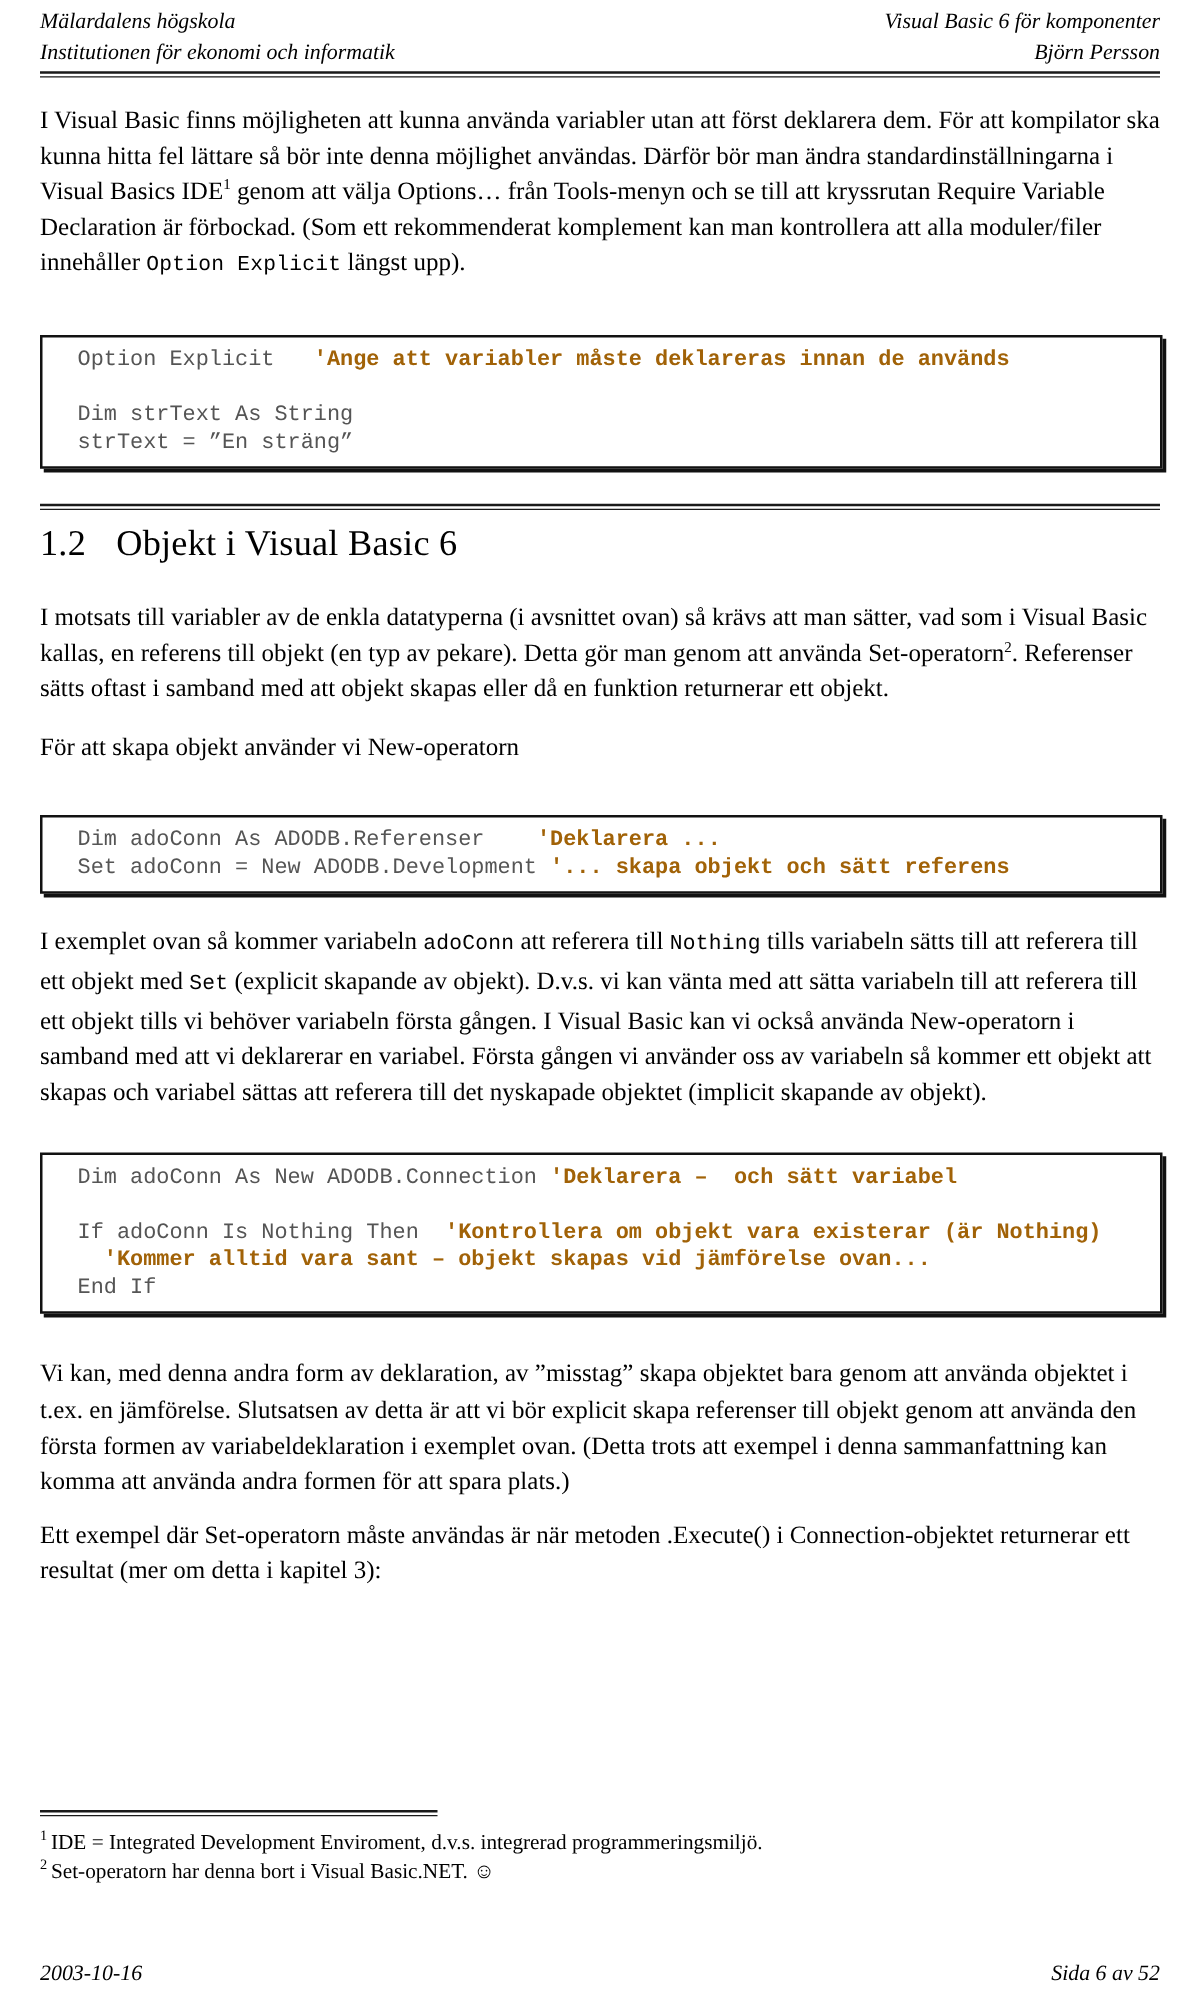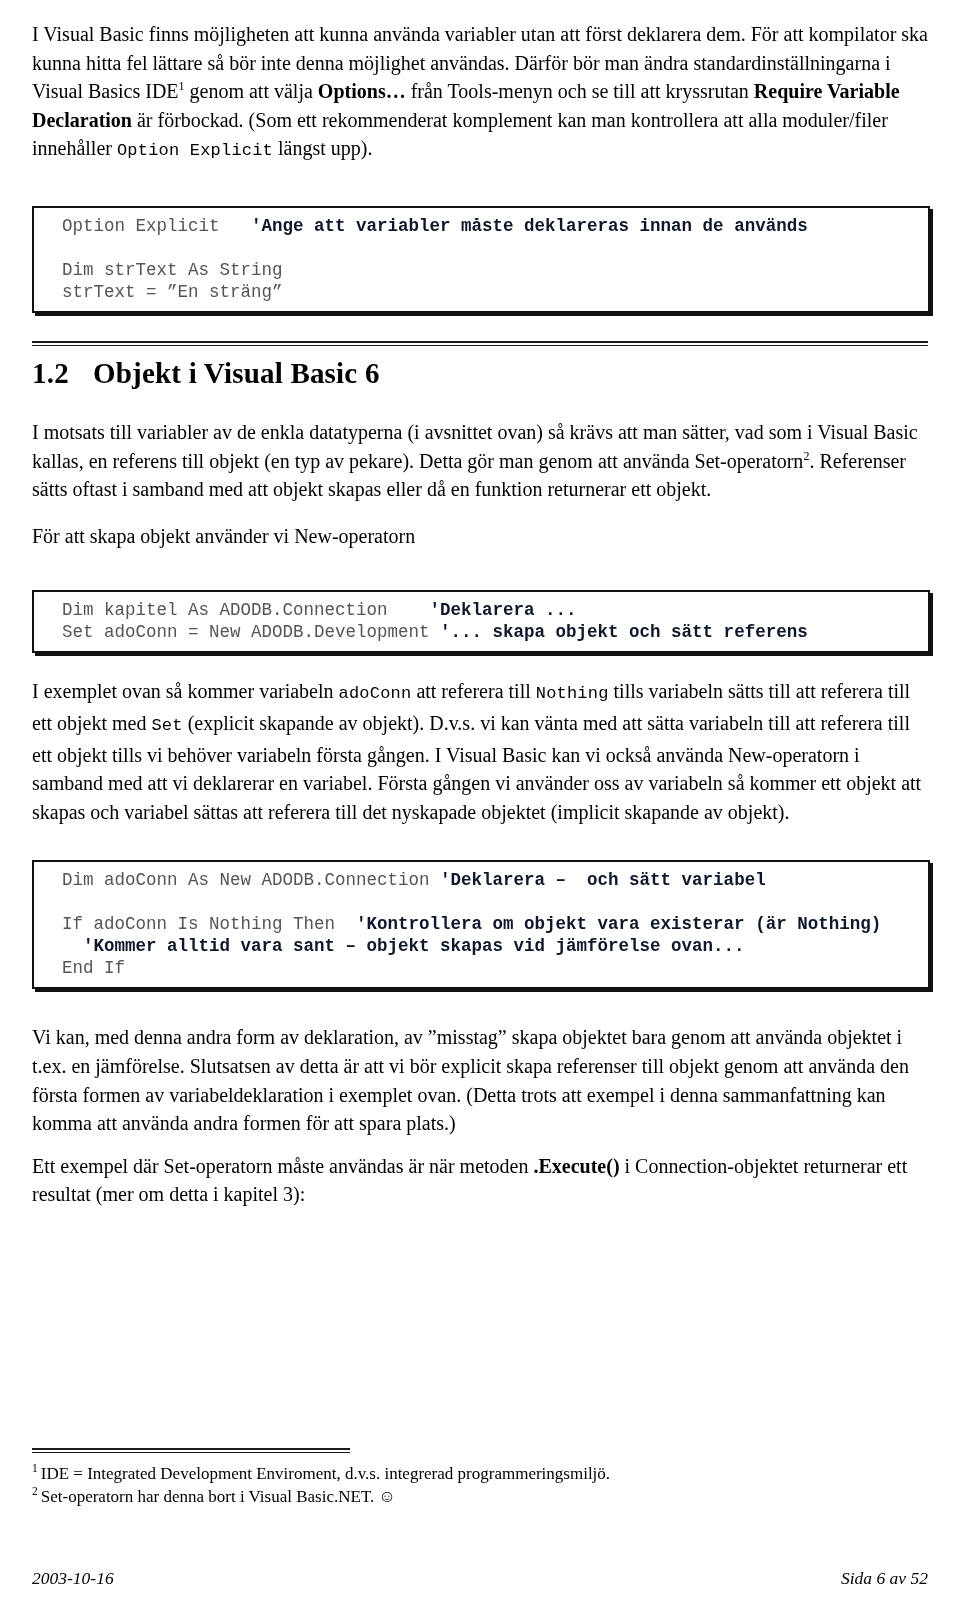--- a/index.html
+++ b/index.html
@@ -53,21 +53,21 @@
   }
   .sp-10 { height: 10px; }
   .sp-14 { height: 14px; }
   .sp-18 { height: 18px; }
   .sp-20 { height: 20px; }
   .sp-24 { height: 24px; }
   .sp-28 { height: 28px; }
   .sp-34 { height: 34px; }
   .sp-40 { height: 40px; }
 
-  .bold { font-weight: bold; }
+  .bold { font-weight: normal; }
   .mono-inline {
     font-family: "Liberation Mono", "DejaVu Sans Mono", monospace;
     font-size: 17px;
     letter-spacing: 0.2px;
   }
   sup.fn {
     font-size: 12px;
     vertical-align: super;
     line-height: 0;
   }
@@ -75,21 +75,21 @@
   
   .h2-wrap { }
   .h2-rule {
     border-top: 2.5px solid #1a1a1a;
     border-bottom: 1px solid #1a1a1a;
     height: 2px;
     width: 100%;
   }
   h2.heading2 {
     font-size: 29px;
-    font-weight: bold;
+    font-weight: normal;
     margin: 10px 0 0 0;
     line-height: 34px;
     letter-spacing: 0.2px;
   }
   h2.heading2 .num { display: inline-block; min-width: 61px; }
   h3.heading3 {
     font-size: 24px;
     font-weight: bold;
     margin: 0;
     line-height: 30px;
@@ -110,21 +110,21 @@
   .codebox pre {
     margin: 0;
     font-family: "Liberation Mono", "DejaVu Sans Mono", monospace;
     font-size: 17.5px;
     line-height: 22px;
     white-space: pre;
     color: #555555;
     letter-spacing: 0px;
   }
   .codebox pre b {
-    color: #0f172a;
+    color: #a16207;
     font-weight: bold;
   }
 
   
   .fn-rule {
     width: 318px;
     border-top: 2.5px solid #1a1a1a;
     border-bottom: 1px solid #1a1a1a;
     height: 2px;
   }
@@ -156,20 +156,31 @@
     font-style: italic;
     font-size: 17.5px;
     white-space: nowrap;
   }
 </style>
 </head>
 <body>
 
 <div class="page">
 
+  <div class="page-header">
+    <div class="hdr-row">
+      <div>Mälardalens högskola</div>
+      <div class="right">Visual Basic 6 för komponenter</div>
+    </div>
+    <div class="hdr-row">
+      <div>Institutionen för ekonomi och informatik</div>
+      <div class="right">Björn Persson</div>
+    </div>
+    <div class="hdr-rule"></div>
+  </div>
 
   <div class="sp-20"></div>
 
   <p class="para"><span>I Visual Basic finns möjligheten att kunna använda variabler utan att först deklarera dem. För att kompilator ska kunna hitta fel lättare så bör inte denna möjlighet användas. Därför bör man ändra standardinställningarna i Visual Basics IDE</span><sup class="fn">1</sup><span> genom att välja </span><span class="bold">Options…</span><span> från Tools-menyn och se till att kryssrutan </span><span class="bold">Require Variable Declaration</span><span> är förbockad. (Som ett rekommenderat komplement kan man kontrollera att alla moduler/filer innehåller </span><span class="mono-inline">Option Explicit</span><span> längst upp).</span></p>
 
   <div class="sp-40"></div>
 
   <div class="codebox">
       <pre><span>Option Explicit</span>   <b>'Ange att variabler måste deklareras innan de används</b>
 
@@ -191,21 +202,21 @@
 
   <p class="para"><span>I motsats till variabler av de enkla datatyperna (i avsnittet ovan) så krävs att man sätter, vad som i Visual Basic kallas, en referens till objekt (en typ av pekare). Detta gör man genom att använda Set-operatorn</span><sup class="fn">2</sup><span>. Referenser sätts oftast i samband med att objekt skapas eller då en funktion returnerar ett objekt.</span></p>
 
   <div class="sp-18"></div>
 
   <p class="para">För att skapa objekt använder vi New-operatorn</p>
 
   <div class="sp-40"></div>
 
   <div class="codebox">
-      <pre><span>Dim kapitel As ADODB.Connection</span>    <b>'Deklarera ...</b>
+      <pre><span>Dim adoConn As ADODB.Referenser</span>    <b>'Deklarera ...</b>
 <span>Set adoConn = New ADODB.Development</span> <b>'... skapa objekt och sätt referens</b></pre>
     </div>
 
   <div class="sp-24"></div>
 
   <p class="para"><span>I exemplet ovan så kommer variabeln </span><span class="mono-inline">adoConn</span><span> att referera till </span><span class="mono-inline">Nothing</span><span> tills variabeln sätts till att referera till ett objekt med </span><span class="mono-inline">Set</span><span> (explicit skapande av objekt). D.v.s. vi kan vänta med att sätta variabeln till att referera till ett objekt tills vi behöver variabeln första gången. I Visual Basic kan vi också använda New-operatorn i samband med att vi deklarerar en variabel. Första gången vi använder oss av variabeln så kommer ett objekt att skapas och variabel sättas att referera till det nyskapade objektet (implicit skapande av objekt).</span></p>
 
   <div class="sp-34"></div>
 
   <div class="codebox">

